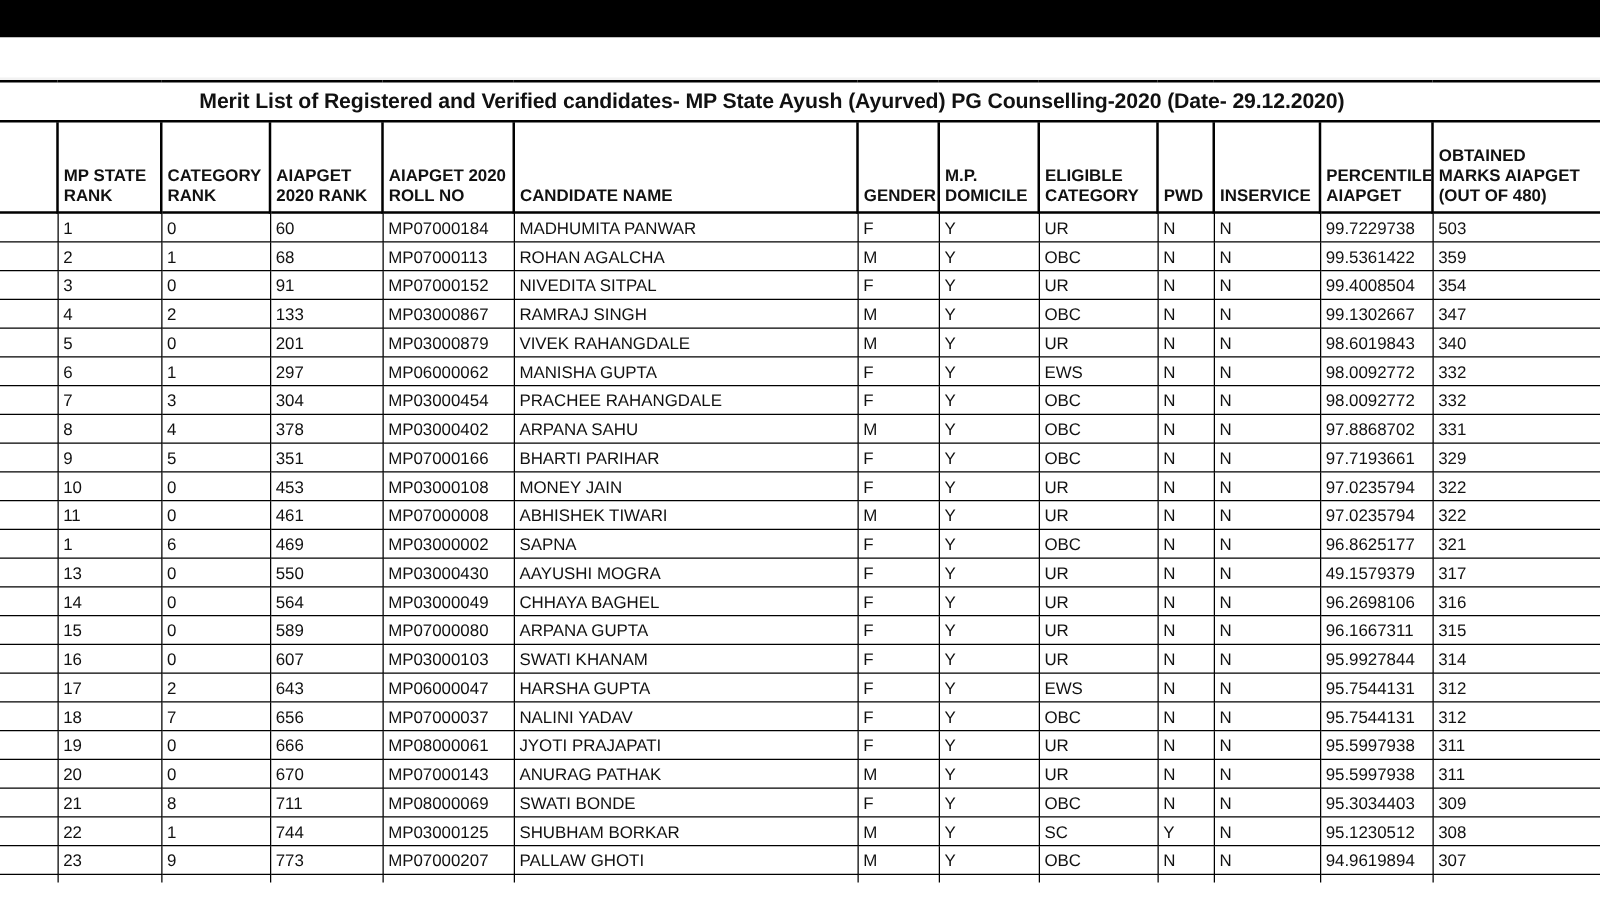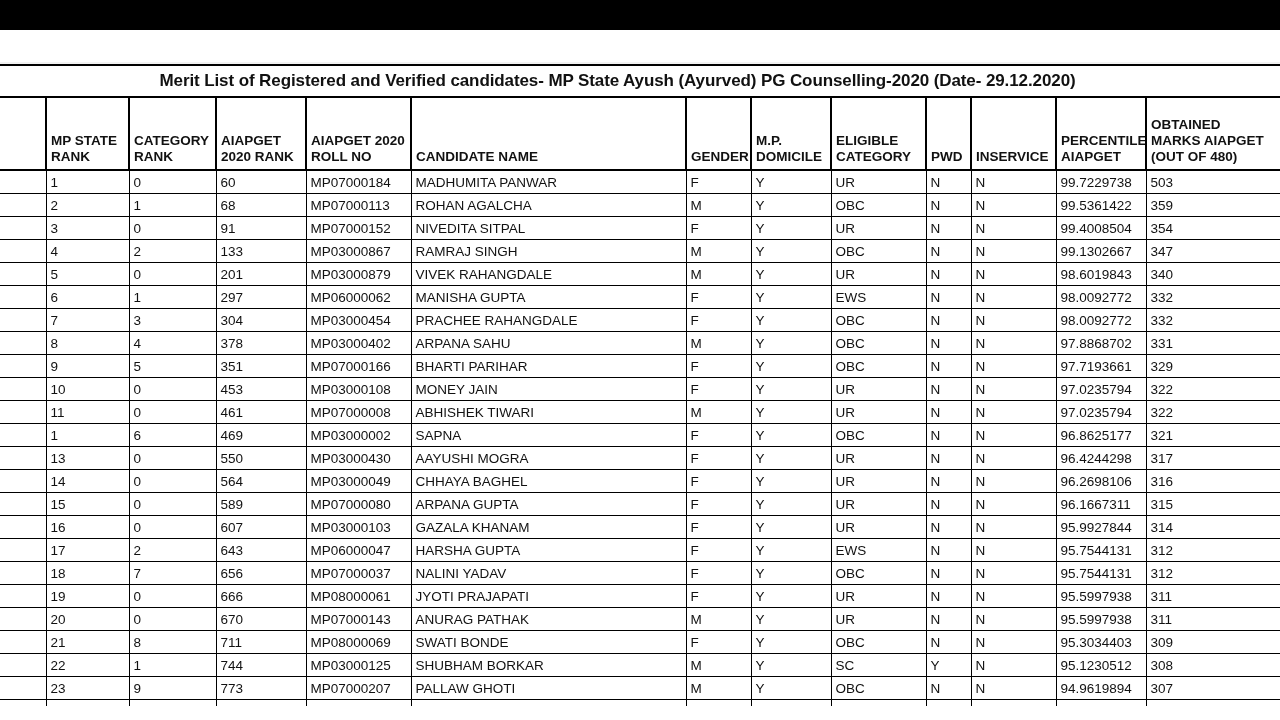--- a/index.html
+++ b/index.html
@@ -386,21 +386,21 @@
             <td>13</td>
             <td>0</td>
             <td>550</td>
             <td>MP03000430</td>
             <td>AAYUSHI MOGRA</td>
             <td>F</td>
             <td>Y</td>
             <td>UR</td>
             <td>N</td>
             <td>N</td>
-            <td>96.4244298</td>
+            <td>49.1579379</td>
             <td>317</td>
           </tr>
           <tr class="data-row">
             <td></td>
             <td>14</td>
             <td>0</td>
             <td>564</td>
             <td>MP03000049</td>
             <td>CHHAYA BAGHEL</td>
             <td>F</td>
@@ -425,21 +425,21 @@
             <td>N</td>
             <td>96.1667311</td>
             <td>315</td>
           </tr>
           <tr class="data-row">
             <td></td>
             <td>16</td>
             <td>0</td>
             <td>607</td>
             <td>MP03000103</td>
-            <td>GAZALA KHANAM</td>
+            <td>SWATI KHANAM</td>
             <td>F</td>
             <td>Y</td>
             <td>UR</td>
             <td>N</td>
             <td>N</td>
             <td>95.9927844</td>
             <td>314</td>
           </tr>
           <tr class="data-row">
             <td></td>

